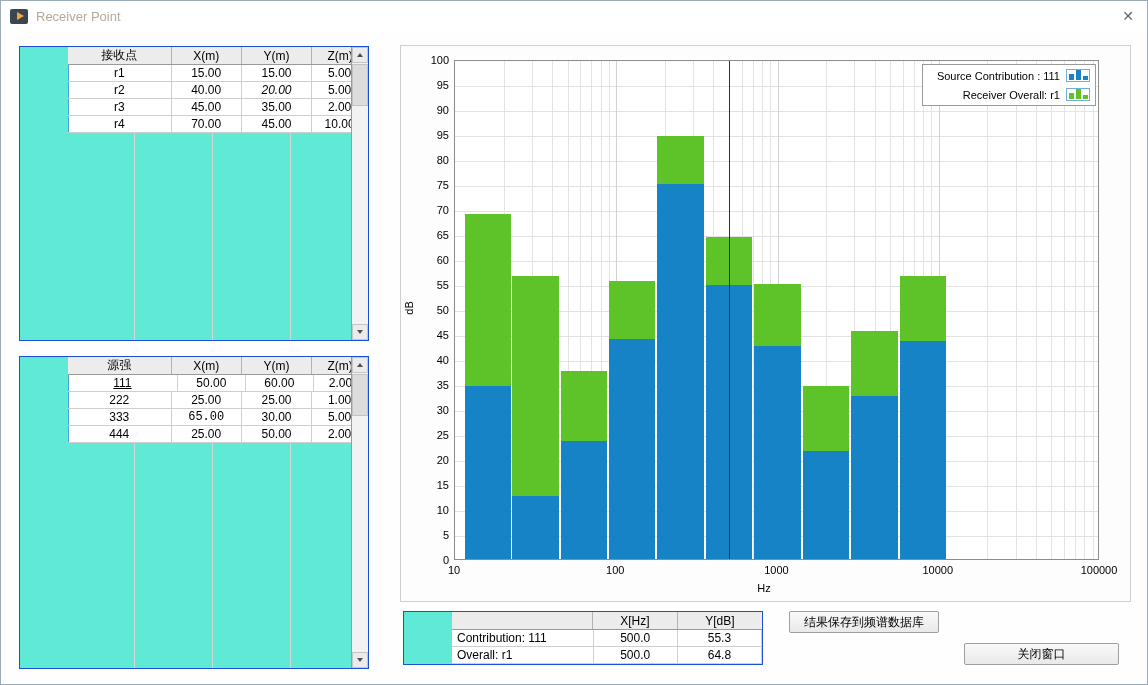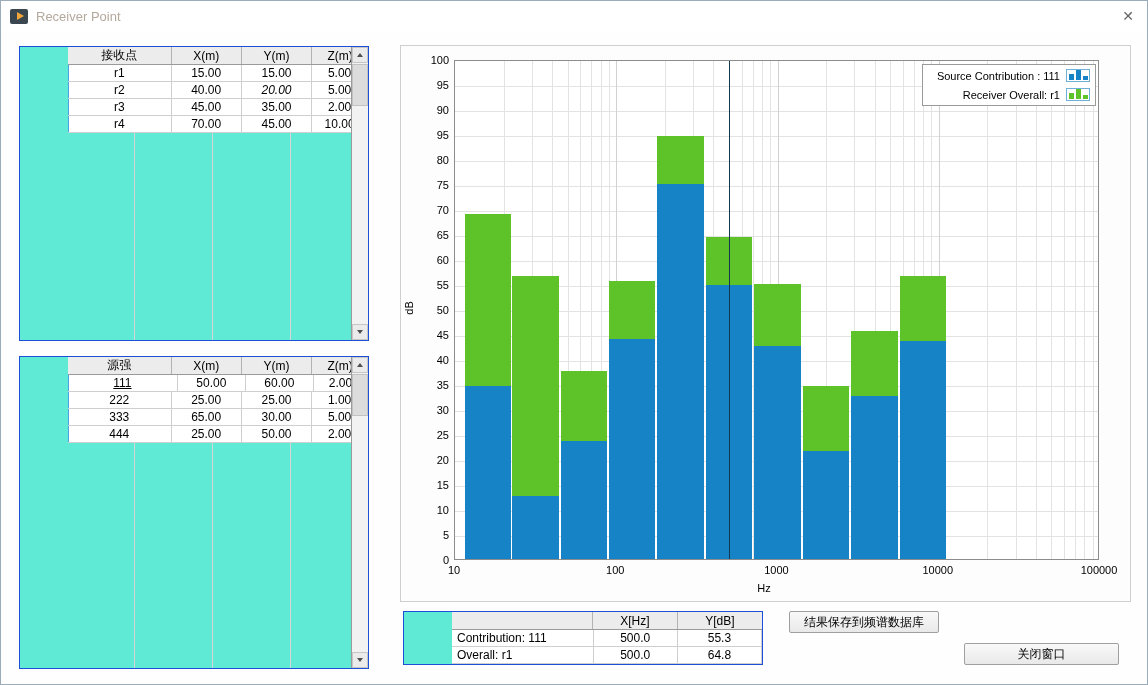--- a/index.html
+++ b/index.html
@@ -114,21 +114,21 @@
         <div class="td" style="width: 62px;">2.00</div>
       </div>
       <div class="trow">
         <div class="td selcol" style="width: 115px;">222</div>
         <div class="td" style="width: 78px;">25.00</div>
         <div class="td" style="width: 78px;">25.00</div>
         <div class="td" style="width: 62px;">1.00</div>
       </div>
       <div class="trow">
         <div class="td selcol" style="width: 115px;">333</div>
-        <div class="td" style="width: 78px;">65.00</div>
+        <div class="td" style="width: 78px; font-family: Liberation Mono, monospace;">65.00</div>
         <div class="td" style="width: 78px;">30.00</div>
         <div class="td" style="width: 62px;">5.00</div>
       </div>
       <div class="trow">
         <div class="td selcol" style="width: 115px;">444</div>
         <div class="td" style="width: 78px;">25.00</div>
         <div class="td" style="width: 78px;">50.00</div>
         <div class="td" style="width: 62px;">2.00</div>
       </div>
       <div class="vguide" style="left: 114px;"></div>

